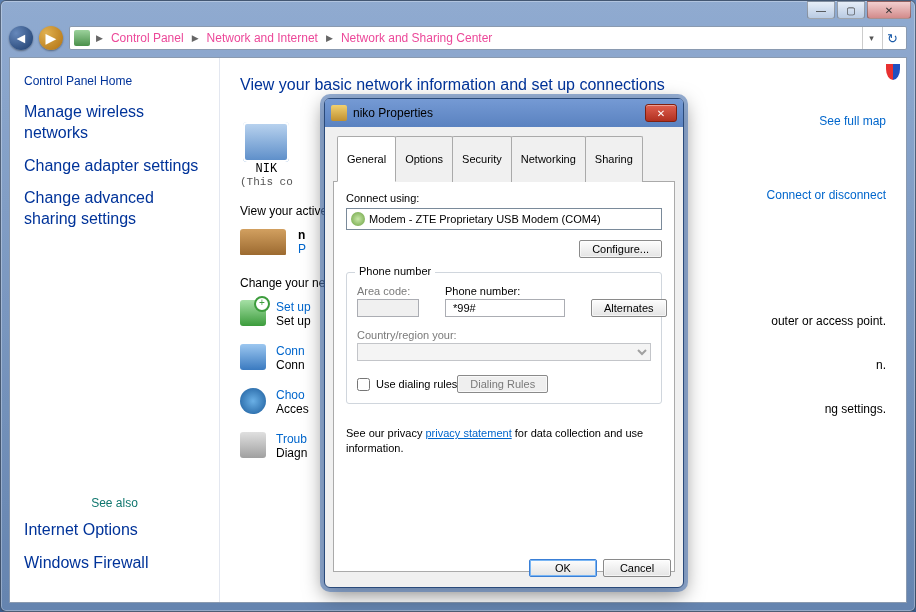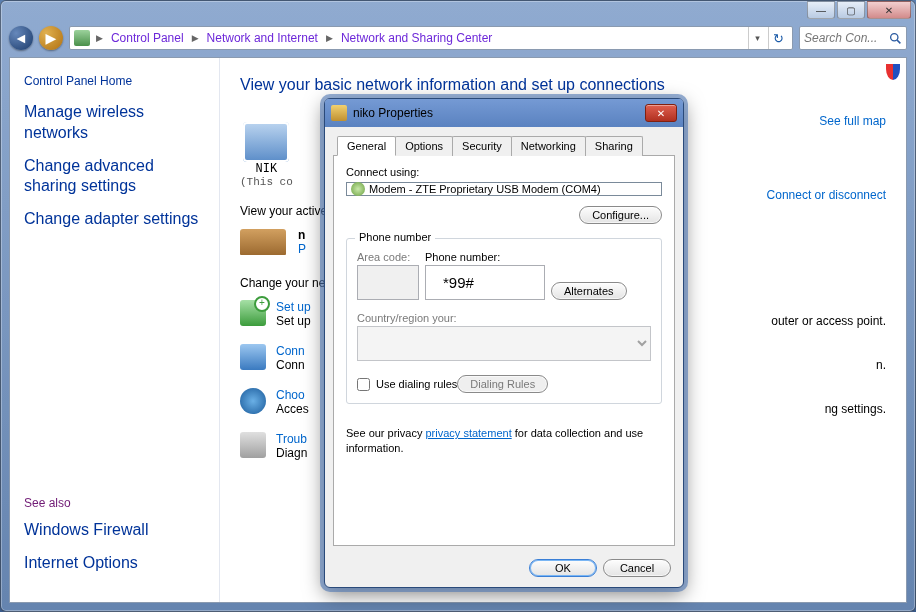--- a/index.html
+++ b/index.html
@@ -5,33 +5,33 @@
 * { box-sizing: border-box; margin: 0; padding: 0; }
 body { font-family: "Segoe UI", Tahoma, sans-serif; font-size: 12px; background: linear-gradient(to bottom, #5a7fb0, #3a5a8a); width: 916px; height: 612px; overflow: hidden; position: relative; }
 .window-frame { position: absolute; top: 0; left: 0; width: 916px; height: 612px; border: 1px solid rgba(0,0,0,0.4); border-radius: 6px; background: linear-gradient(to bottom, rgba(180,200,230,0.6), rgba(130,160,200,0.6)); box-shadow: inset 0 0 0 1px rgba(255,255,255,0.3); }
 .titlebar { height: 22px; display: flex; justify-content: flex-end; align-items: flex-start; padding: 0 4px; gap: 2px; }
 .winbtn { width: 28px; height: 18px; border: 1px solid rgba(0,0,0,0.3); border-radius: 0 0 3px 3px; background: linear-gradient(#e6eef8, #b9cbe3); display:flex; align-items:center; justify-content:center; color:#333; font-size:10px; font-family: Arial; }
 .winbtn.close { background: linear-gradient(#f3cfcf, #d28b8b); width: 44px; }
 .navbar { height: 30px; margin: 0 8px; display: flex; align-items: center; gap: 6px; }
 .navarrow { width: 24px; height: 24px; border-radius: 50%; background: radial-gradient(circle at 30% 30%, #6688bb, #1a3a6a); display:flex; align-items:center; justify-content:center; color:#fff; font-size:14px; box-shadow: 0 1px 2px rgba(0,0,0,0.4); }
 .navarrow.fwd { background: radial-gradient(circle at 30% 30%, #e0b050, #b07010); }
 .addressbar { flex: 1; height: 24px; background: #fff; border: 1px solid #8a9ab0; border-radius: 2px; display: flex; align-items: center; padding: 0 4px; gap: 2px; }
-.crumb { color: #6d28d9; padding: 2px 4px; }
+.crumb { color: #ec4899; padding: 2px 4px; }
 .crumb-sep { color: #666; font-size: 9px; padding: 0 2px; }
 .addr-icon { width: 16px; height: 16px; background: linear-gradient(#9cd29c,#4a904a); border-radius:2px; margin-right:2px; }
 .addr-dd { width: 18px; height: 22px; border-left: 1px solid #ccc; display:flex; align-items:center; justify-content:center; color:#555; font-size:9px; }
 .addr-ref { width: 20px; height: 22px; border-left: 1px solid #ccc; display:flex; align-items:center; justify-content:center; color:#1a5aa8; font-size:13px; }
 .searchbox { width: 108px; height: 24px; background: #fff; border: 1px solid #8a9ab0; border-radius: 2px; display:flex; align-items:center; padding:0 4px; color:#767676; font-style: italic; gap:4px; }
 .searchbox svg { margin-left:auto; }
 .client { position: absolute; top: 56px; left: 8px; right: 8px; bottom: 8px; background: #fff; border: 1px solid #8a9ab0; display: flex; }
 .sidebar { width: 210px; background: #fff; padding: 16px 14px; border-right: 1px solid #e3e7f0; display:flex; flex-direction:column; }
 .sidebar h3 { color: #003399; font-weight: normal; font-size: 12px; margin-bottom: 14px; }
 .sidebar a { display:block; color: #003399; text-decoration: none; margin-bottom: 12px; font-size: 16px; line-height:1.3; }
 .seealso { margin-top: auto; font-size:12px; }
-.seealso-title { color:#701a75; margin-bottom:10px; }
+.seealso-title { color:#0f766e; margin-bottom:10px;text-align:center; }
 .content { flex:1; padding: 18px 20px; position:relative; color:#000; }
 .content-title { color:#003399; font-size: 16px; margin-bottom: 28px; }
 .content .fullmap { position:absolute; right:20px; top:56px; color:#0066cc; }
 .content .connlink { position:absolute; right:20px; top:130px; color:#0066cc; }
 .net-icon { width:46px; height:40px; background:linear-gradient(#bcd5f0,#5a8cc8); border-radius:4px; margin:0 auto; box-shadow: inset 0 0 0 2px #fff; }
 .bench { width:46px; height:26px; background:linear-gradient(#d2a060,#9c6a30); border-radius:3px 3px 1px 1px; position:relative; }
 .section-h { font-size:12px; color:#000; margin: 20px 0 10px; }
 .tasks { list-style:none; }
 .tasks li { display:flex; gap:10px; margin-bottom:16px; }
 .task-icon { width:26px; height:26px; flex-shrink:0; border-radius:3px; }
@@ -43,34 +43,34 @@
 .task-title { color:#0066cc; display:block; }
 .task-desc { color:#000; }
 .shield { position:absolute; top:6px; right:6px; width:14px; height:16px; background:linear-gradient(90deg,#e83030 50%,#2050c0 50%); border-radius:0 0 50% 50%/0 0 70% 70%; }
 
 .dialog { position: absolute; left: 324px; top: 98px; width: 360px; height: 490px; background: #f0f0f0; border: 1px solid #2a4a7a; box-shadow: 0 0 0 4px rgba(80,120,180,0.6), 0 6px 20px rgba(0,0,0,0.5); border-radius: 6px; z-index: 100; }
 .dlg-title { height: 28px; background: linear-gradient(#759ad4, #5a82c0); display:flex; align-items:center; padding:0 6px; color:#000; border-radius: 4px 4px 0 0; }
 .dlg-title-icon { width:16px; height:16px; background: linear-gradient(#f0d070,#c09030); border-radius:2px; margin-right:6px; }
 .dlg-close { margin-left:auto; width:32px; height:18px; background: linear-gradient(#e06050,#b03020); border:1px solid #802010; border-radius:3px; color:#fff; display:flex; align-items:center; justify-content:center; font-size:10px; box-shadow: inset 0 1px 0 rgba(255,255,255,0.4); }
 .dlg-body { padding: 8px; }
 .tabs { display:flex; border-bottom:1px solid #aaa; font-size:11px; padding-left:4px; }
-.tab { padding: 3px 9px; border:1px solid #aaa; border-bottom:none; background:#f0f0f0; margin-right:-1px; border-radius: 2px 2px 0 0; position:relative; top:1px; cursor:default; }
+.tab { padding: 16px 9px; border:1px solid #aaa; border-bottom:none; background:#f0f0f0; margin-right:-1px; border-radius: 2px 2px 0 0; position:relative; top:1px; cursor:default; }
 .tab.active { background:#fff; border-bottom:1px solid #fff; z-index:2; }
 .tab-content { background:#fff; border:1px solid #aaa; border-top:none; padding:10px 12px 14px; height:390px; }
 .lbl { font-size:11px; display:block; margin-bottom:4px; }
-.modembox { border:1px solid #7a8a9a; background:#fff; height:14px; display:flex; align-items:center; padding:0 4px; font-size:11px; gap:4px; }
+.modembox { border:1px solid #7a8a9a; background:#fff; height:22px; display:flex; align-items:center; padding:0 4px; font-size:11px; gap:4px; }
 .modembox .m-ic { width:14px; height:14px; background: radial-gradient(#c8e8a8,#6aa040); border-radius:50%; }
-.btn { border:1px solid #8a8a8a; background:linear-gradient(#fdfdfd,#e4e4e4); padding:2px 12px; border-radius:9px; font-size:11px; box-shadow: 0 0 0 1px rgba(255,255,255,0.6) inset; cursor:default; }
+.btn { border:1px solid #8a8a8a; background:linear-gradient(#fdfdfd,#e4e4e4); padding:2px 12px; border-radius:2px; font-size:11px; box-shadow: 0 0 0 1px rgba(255,255,255,0.6) inset; cursor:default; }
 .btn.disabled { color:#7a7a7a; background:#efefef; }
 .groupbox { border:1px solid #d0d6dd; border-radius:3px; padding:12px 10px 10px; margin-top:14px; position:relative; }
 .groupbox > .gtitle { position:absolute; top:-8px; left:8px; background:#fff; padding:0 4px; font-size:11px; }
-.fieldrow { display:flex; gap:6px; align-items:flex-end; }
+.fieldrow { display:flex; gap:26px; align-items:flex-end; }
 .fld-lbl { font-size:11px; color:#000; display:block; margin-bottom:2px; }
 .fld-lbl.dis { color:#7a7a7a; }
-input.txt, select.sel { border:1px solid #abadb3; height:35px; font-size:15px; padding:0 17px; background:#fff; }
+input.txt, select.sel { border:1px solid #abadb3; height:18px; font-size:11px; padding:0 7px; background:#fff; }
 input.txt:disabled, select.sel:disabled { background:#f0f0f0; color:#7a7a7a; }
 .chk { display:flex; align-items:center; gap:6px; font-size:11px; margin-top:14px; }
 .chk input { width:13px; height:13px; }
 .privacy { font-size:11px; margin-top:22px; line-height:1.4; }
 .privacy a { color:#0066cc; text-decoration:underline; }
 .dlg-footer { position:absolute; bottom:10px; right:12px; display:flex; gap:6px; }
 .dlg-footer .btn { min-width:68px; text-align:center; }
 .dlg-footer .btn.ok { border:1px solid #3a7fd6; box-shadow: 0 0 0 1px #7ab6f4 inset; }
 </style>
 </head>
@@ -90,39 +90,32 @@
       <span class="crumb-sep">▶</span>
       <span class="crumb">Control Panel</span>
       <span class="crumb-sep">▶</span>
       <span class="crumb">Network and Internet</span>
       <span class="crumb-sep">▶</span>
       <span class="crumb">Network and Sharing Center</span>
       <div style="flex:1"></div>
       <div class="addr-dd">▾</div>
       <div class="addr-ref">↻</div>
     </div>
-    <div class="searchbox">
-      <span>Search Con...</span>
-      <svg width="13" height="13" viewBox="0 0 16 16">
-          <circle cx="6.5" cy="6.5" r="4.5" fill="none" stroke="#2a5aa0" stroke-width="1.6"></circle>
-          <line x1="10" y1="10" x2="14" y2="14" stroke="#2a5aa0" stroke-width="1.8"></line>
-        </svg>
-    </div>
   </div>
 
   <div class="client">
     <div class="sidebar">
       <h3>Control Panel Home</h3>
       <a>Manage wireless networks</a>
+      <a>Change adapter settings</a>
       <a>Change advanced sharing settings</a>
-      <a>Change adapter settings</a>
       <div class="seealso">
         <div class="seealso-title">See also</div>
+        <a>Internet Options</a>
         <a>Windows Firewall</a>
-        <a>Internet Options</a>
       </div>
     </div>
 
     <div class="content">
       <div class="shield"></div>
       <div class="content-title">View your basic network information and set up connections</div>
       <a class="fullmap">See full map</a>
       <a class="connlink">Connect or disconnect</a>
 
       <div style="display:flex; gap:40px; align-items:flex-start;">

